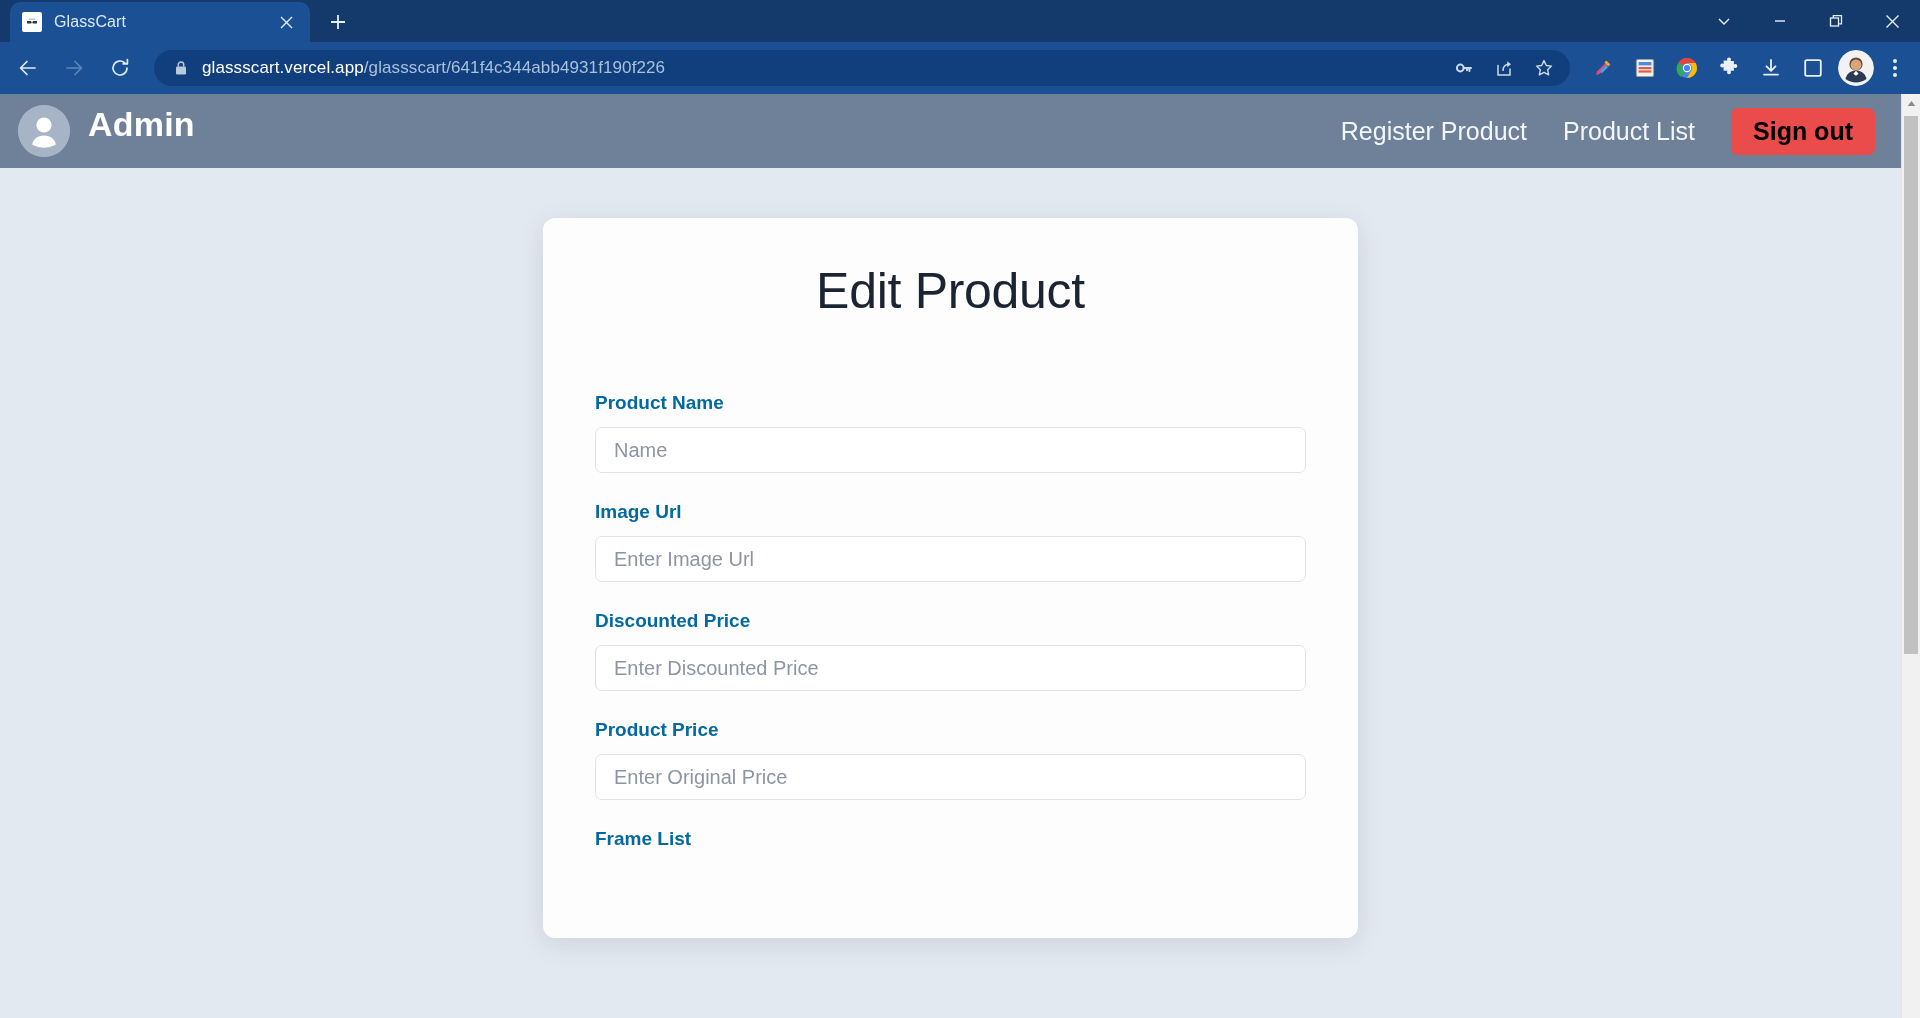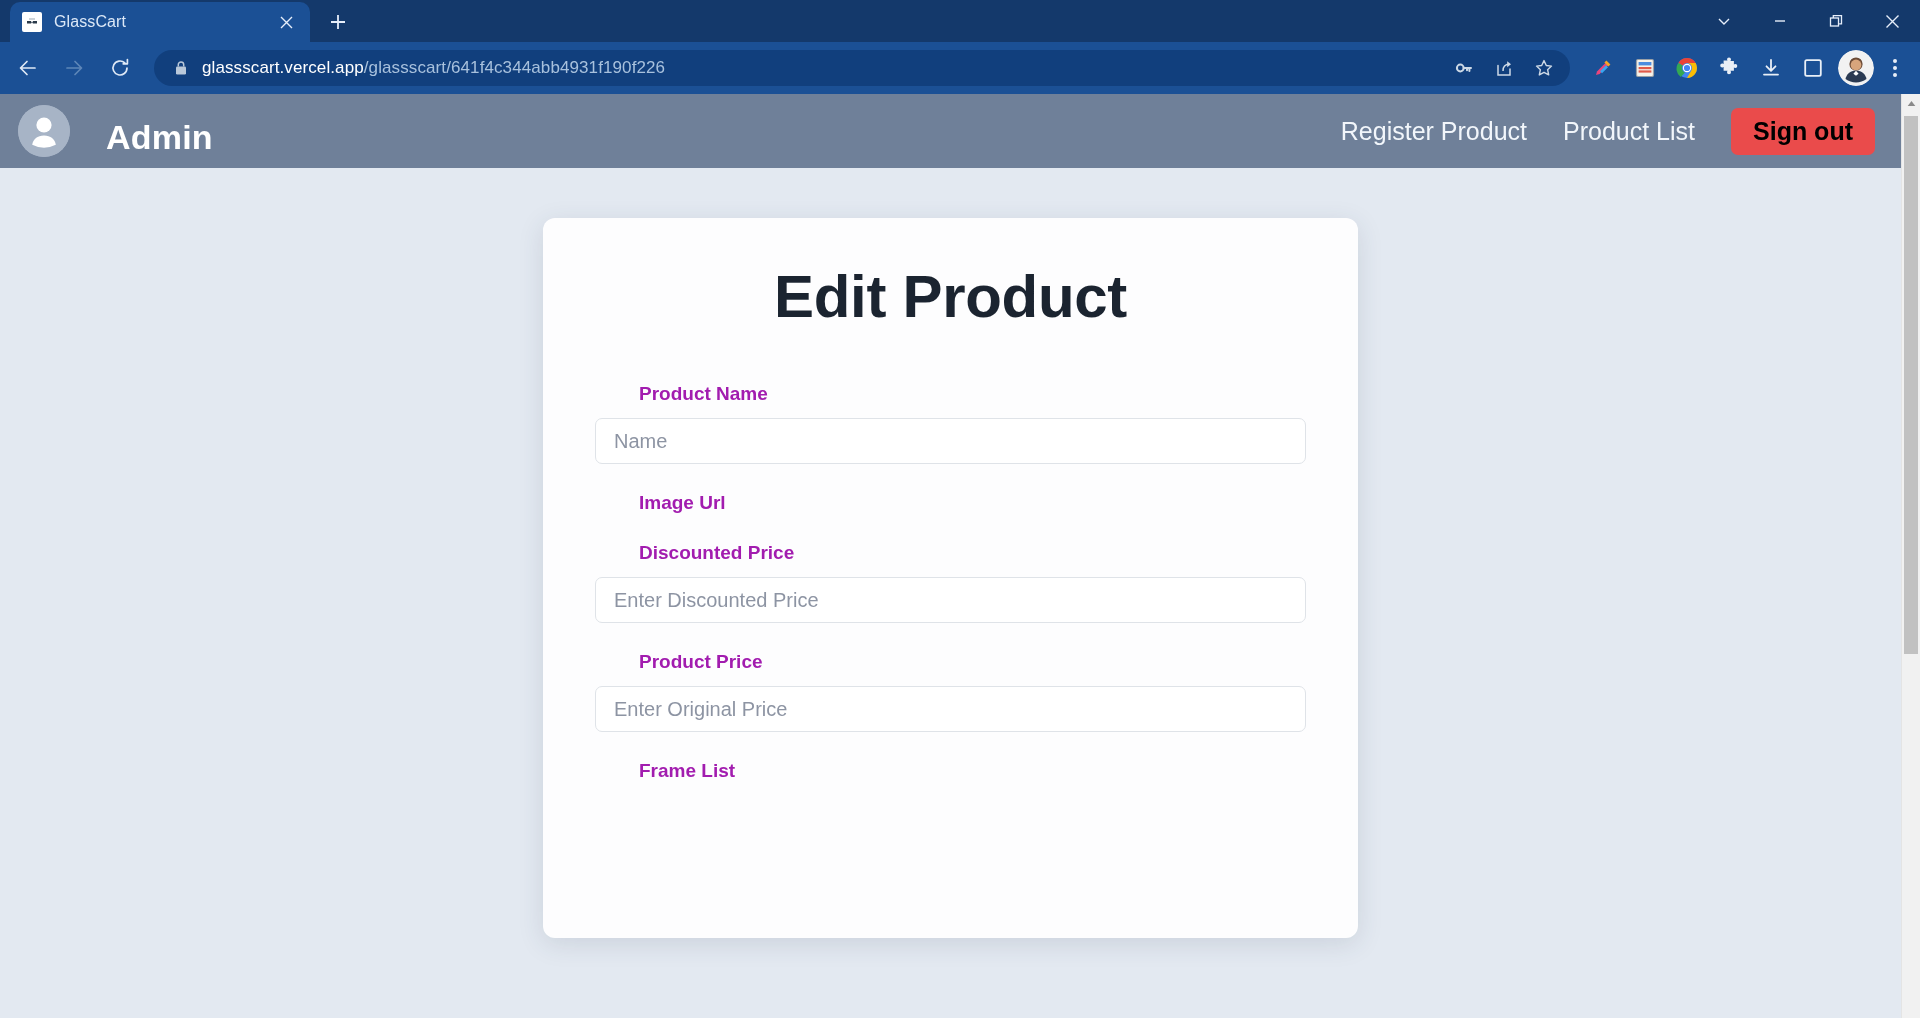--- a/index.html
+++ b/index.html
@@ -59,21 +59,21 @@
   .menu-dots i { width: 4px; height: 4px; border-radius: 50%; background: #e8eef7; display: block; }
 
   
   .viewport { flex: 1; position: relative; background: #e3e9f1; overflow: hidden; display: flex; }
   .page { flex: 1; position: relative; overflow: hidden; background:#e3e9f1; }
 
   .site-header {
     height: 74px; background: #6f8099; display: flex; align-items: center;
     padding: 0 0 0 18px;
   }
-  .brand { display: flex; align-items: flex-end; gap: 36px; }
+  .brand { display: flex; align-items: flex-start; gap: 18px; }
   .brand-avatar {
     width: 52px; height: 52px; border-radius: 50%; background: #a7b4c6;
     display: flex; align-items: center; justify-content: center; overflow: hidden;
   }
   .brand-name { font-size: 34px; font-weight: bold; color: #ffffff; letter-spacing: .2px; }
 
   .nav { margin-left: auto; display: flex; align-items: center; gap: 36px; padding-right: 26px; }
   .nav a { color: #f2f6fb; font-size: 25px; text-decoration: none; white-space: nowrap; }
   .signout {
     background: #ea4b4b; color: #000000; font-size: 25px; font-weight: bold;
@@ -81,26 +81,26 @@
     white-space: nowrap; font-family: inherit;
   }
 
   .content { padding-top: 50px; display: flex; justify-content: center; }
   .card {
     width: 815px; background: #fdfdfe; border-radius: 12px;
     box-shadow: 0 6px 26px rgba(43,58,85,.13);
     padding: 44px 52px 60px 52px; min-height: 720px;
   }
   .card h1 {
-    text-align: center; font-size: 60px; font-weight: bold; color: #1b2430;
-    margin-bottom: 52px; letter-spacing: -.3px;
+    text-align: center; font-size: 50px; font-weight: normal; color: #1b2430;
+    margin-bottom: 72px; letter-spacing: -.3px;
   }
   .field { margin-bottom: 28px; }
   .field label {
-    display: block; font-size: 19px; font-weight: bold; color: #a21caf; margin-bottom: 13px; margin-left: 44px;
+    display: block; font-size: 19px; font-weight: bold; color: #0369a1; margin-bottom: 13px;
   }
   .field input {
     width: 100%; height: 46px; border: 1px solid #dfe3e8; border-radius: 7px;
     padding: 12px 18px; font-size: 20px; color: #4c1d95; background: #ffffff;
     font-family: inherit; outline: none;
   }
   .field input::placeholder { color: #8d94a3; }
 
   
   .scrollbar {
@@ -298,20 +298,21 @@
         <div class="card">
           <h1>Edit Product</h1>
 
           <div class="field">
             <label>Product Name</label>
             <input type="text" placeholder="Name" style="">
           </div>
 
           <div class="field">
             <label>Image Url</label>
+            <input type="text" placeholder="Enter Image Url" style="">
           </div>
 
           <div class="field">
             <label>Discounted Price</label>
             <input type="text" placeholder="Enter Discounted Price" style="">
           </div>
 
           <div class="field">
             <label>Product Price</label>
             <input type="text" placeholder="Enter Original Price" style="">

